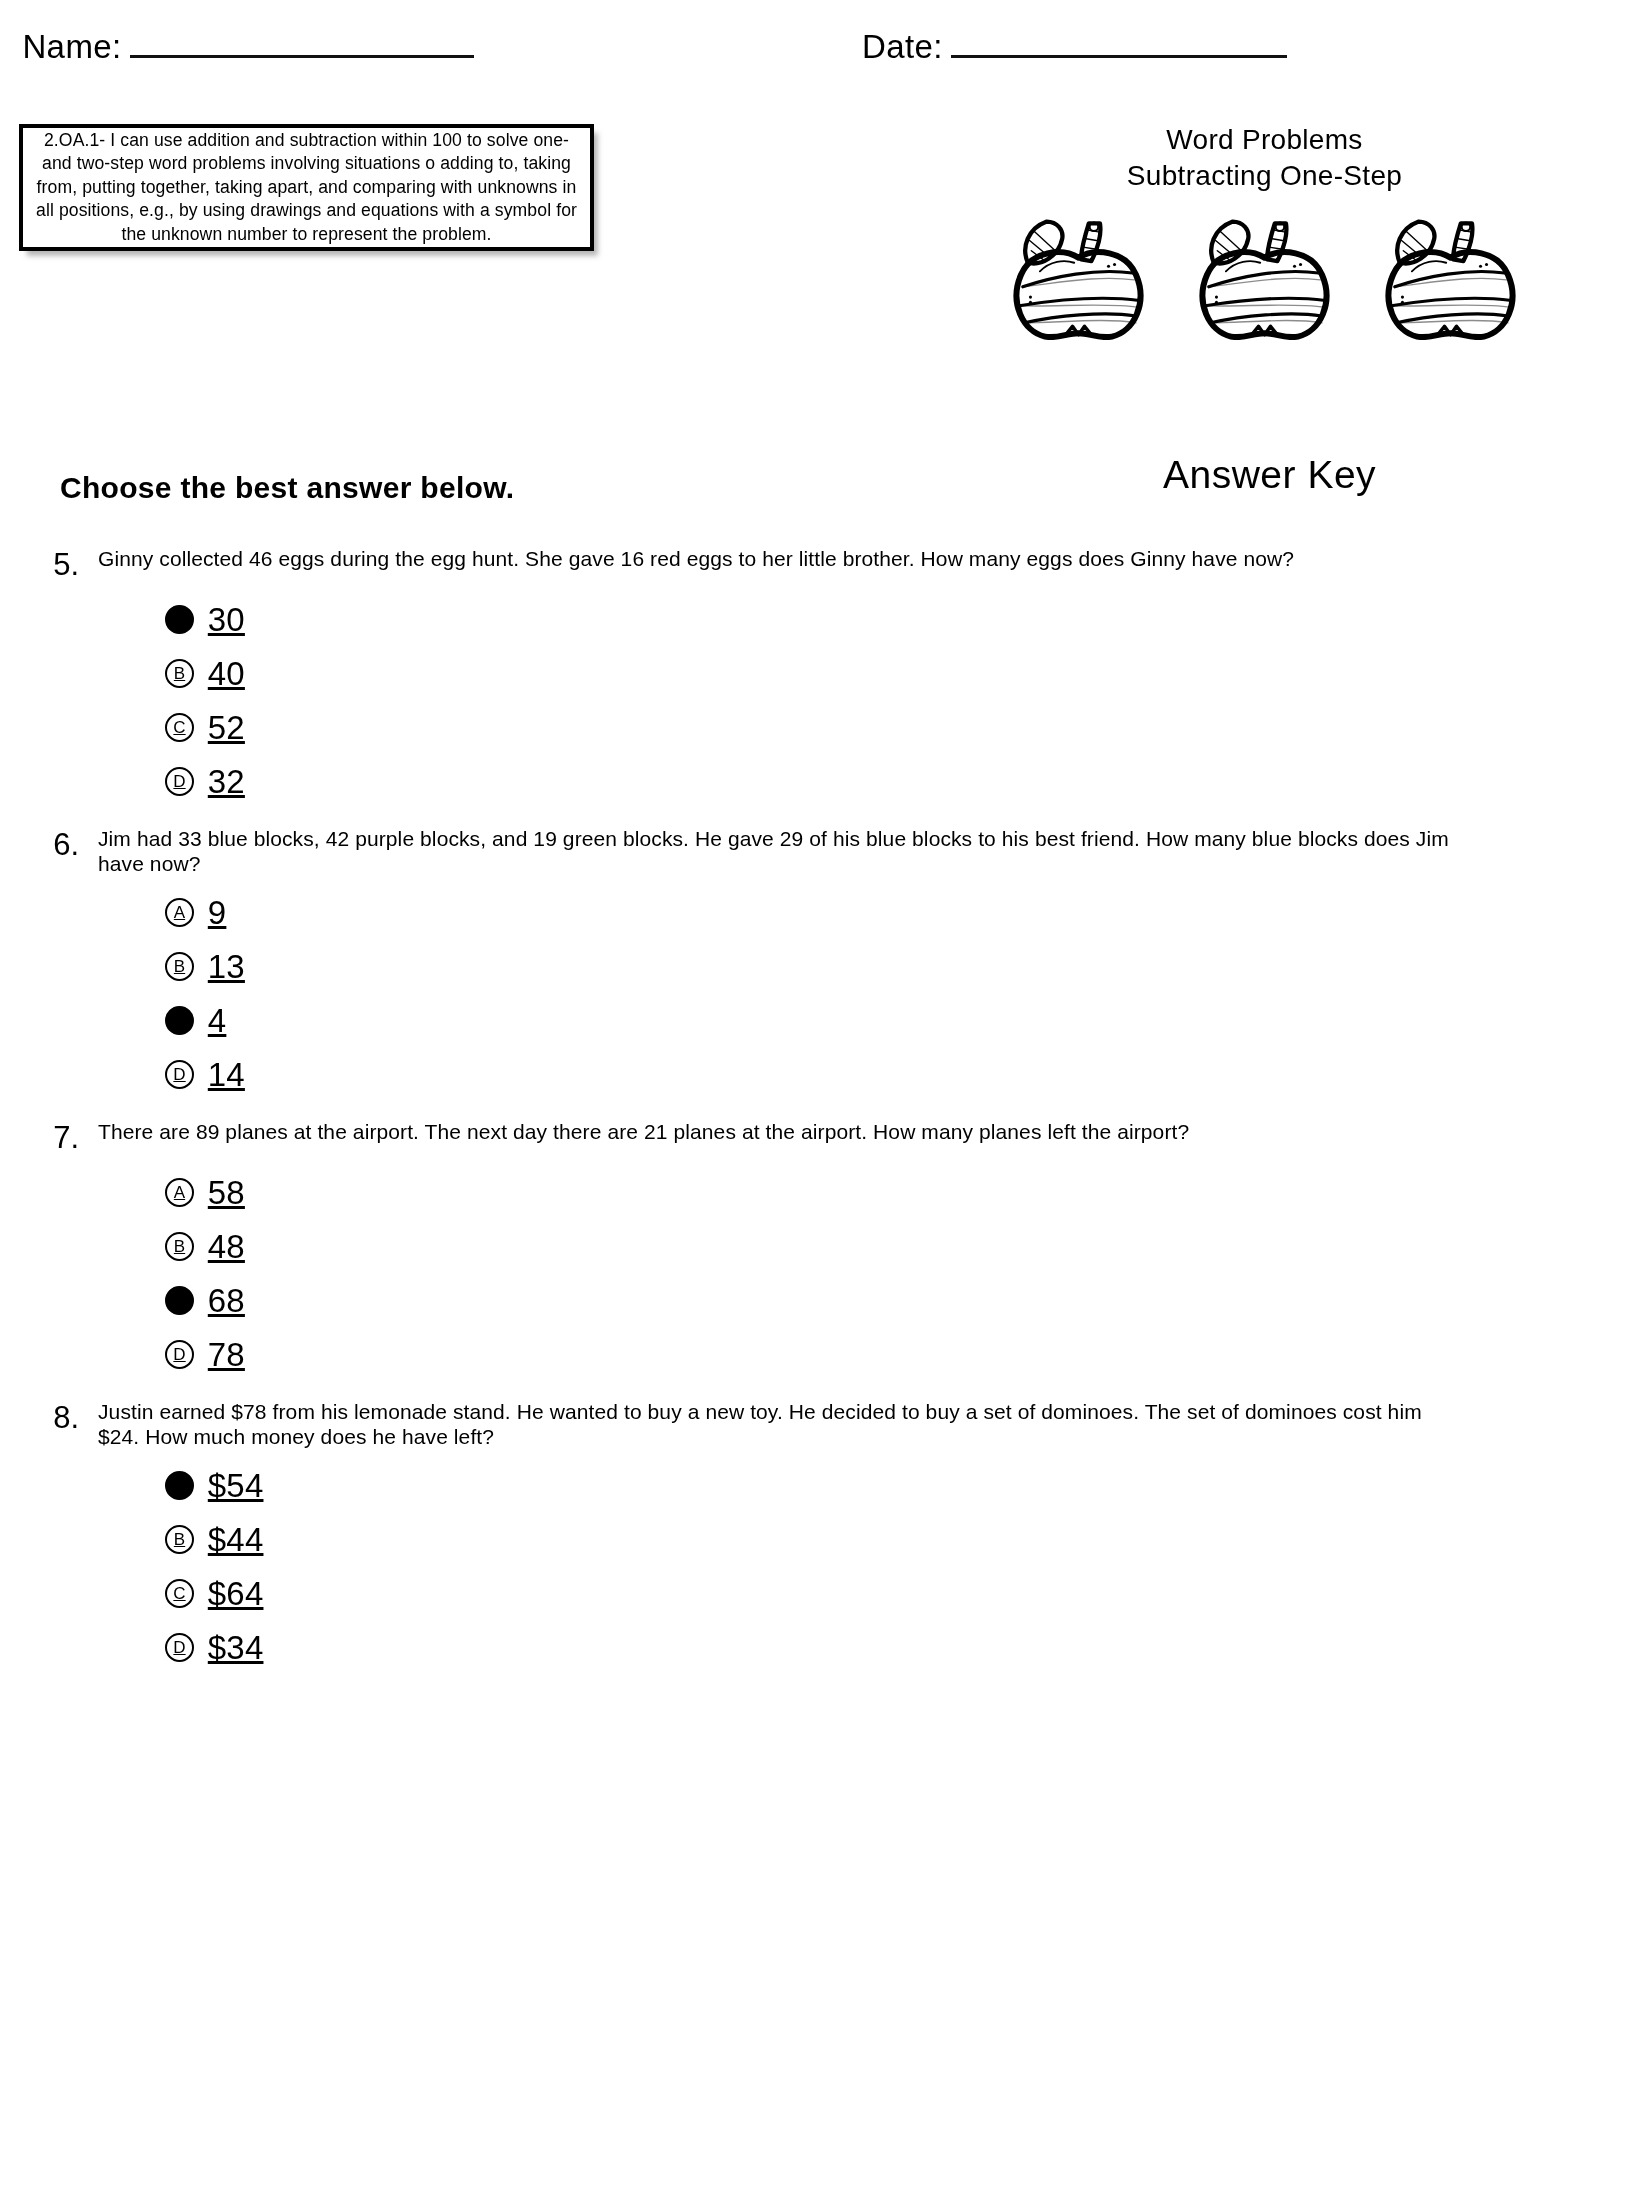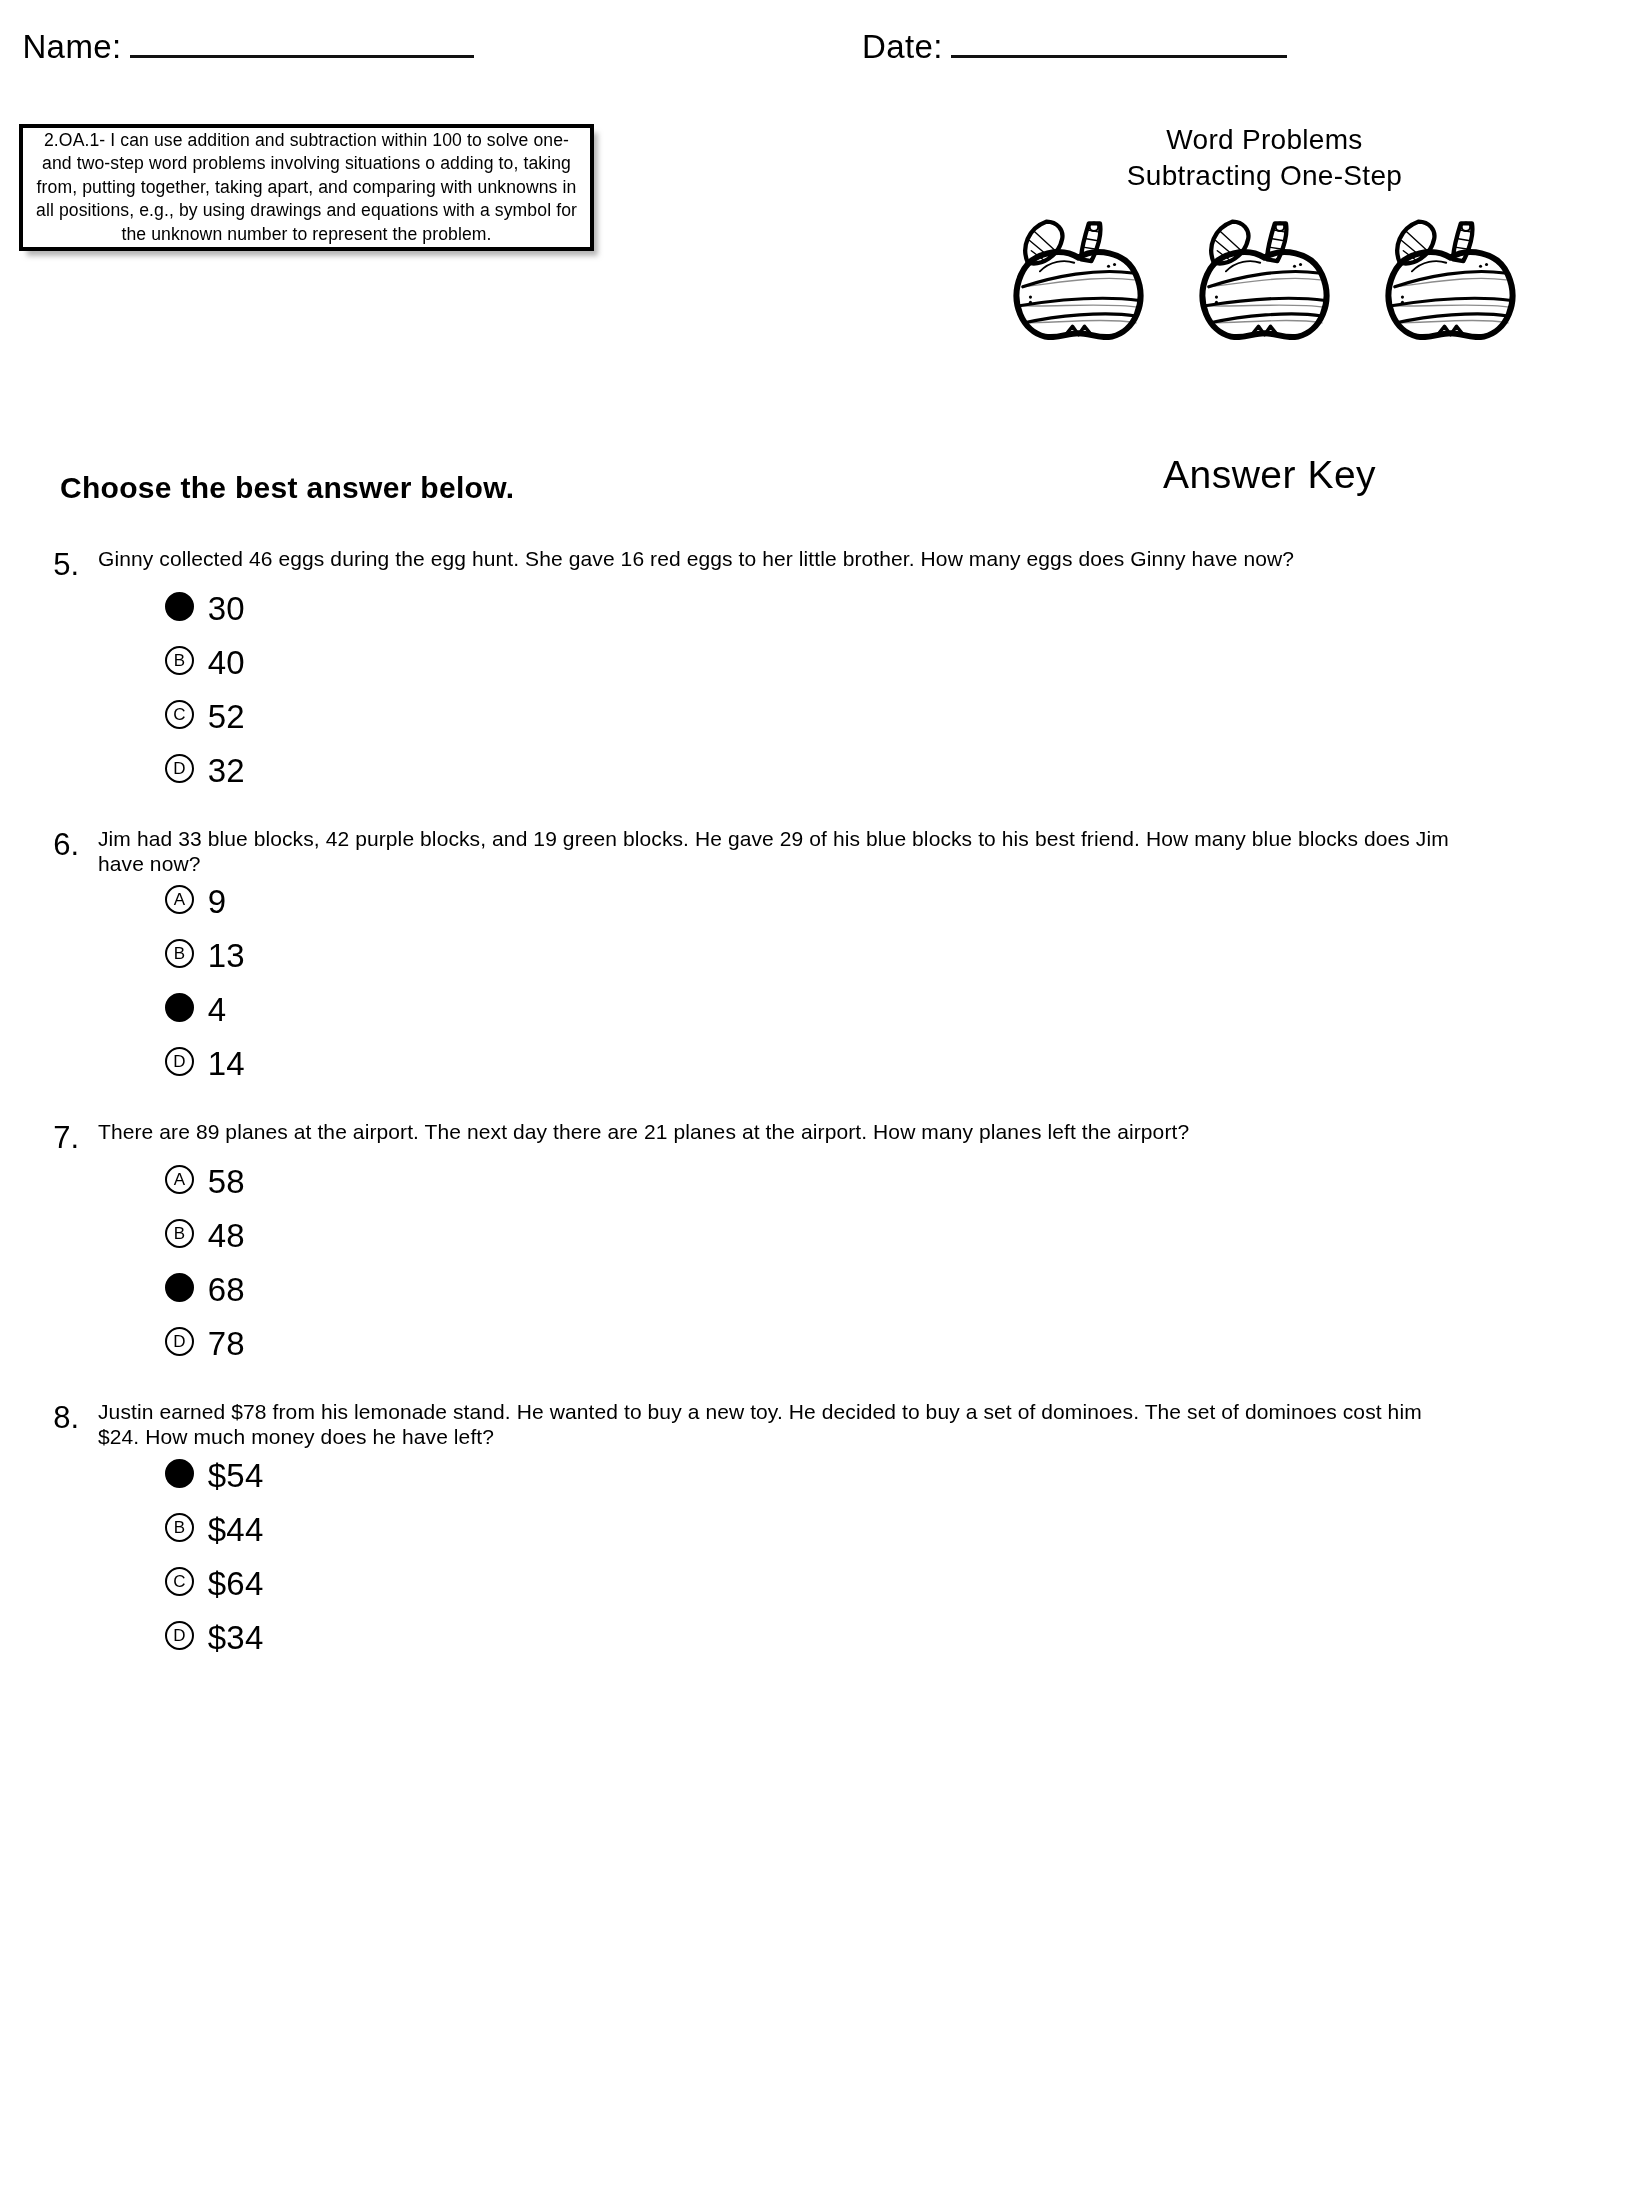--- a/index.html
+++ b/index.html
@@ -147,22 +147,24 @@
     line-height: 1.18;
     max-width: 1359px;
     letter-spacing: 0.1px;
   }
   .q-options {
     margin-top: 8.6px;
     margin-left: 165px;
   }
   .q-option {
     display: flex;
+    align-items: center;
     height: 54px;
     gap: 13.8px;
+    text-decoration: underline;
   }
   .opt-marker {
     width: 29px;
     height: 29px;
     min-width: 29px;
     border-radius: 50%;
     border: 2.2px solid #000;
     display: flex;
     align-items: center;
     justify-content: center;

